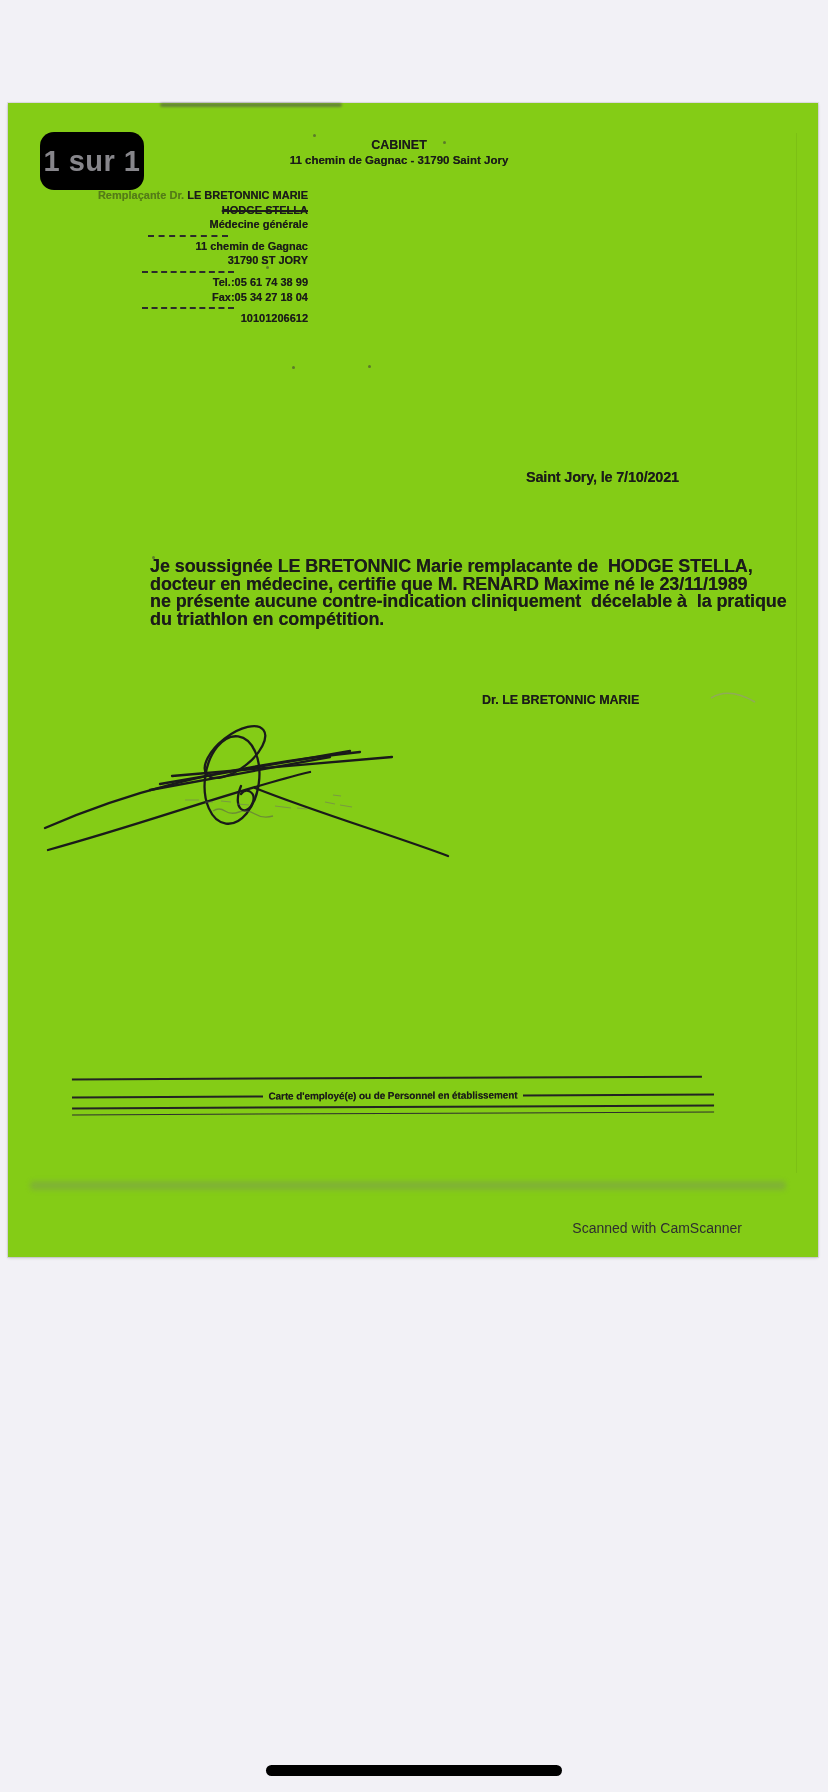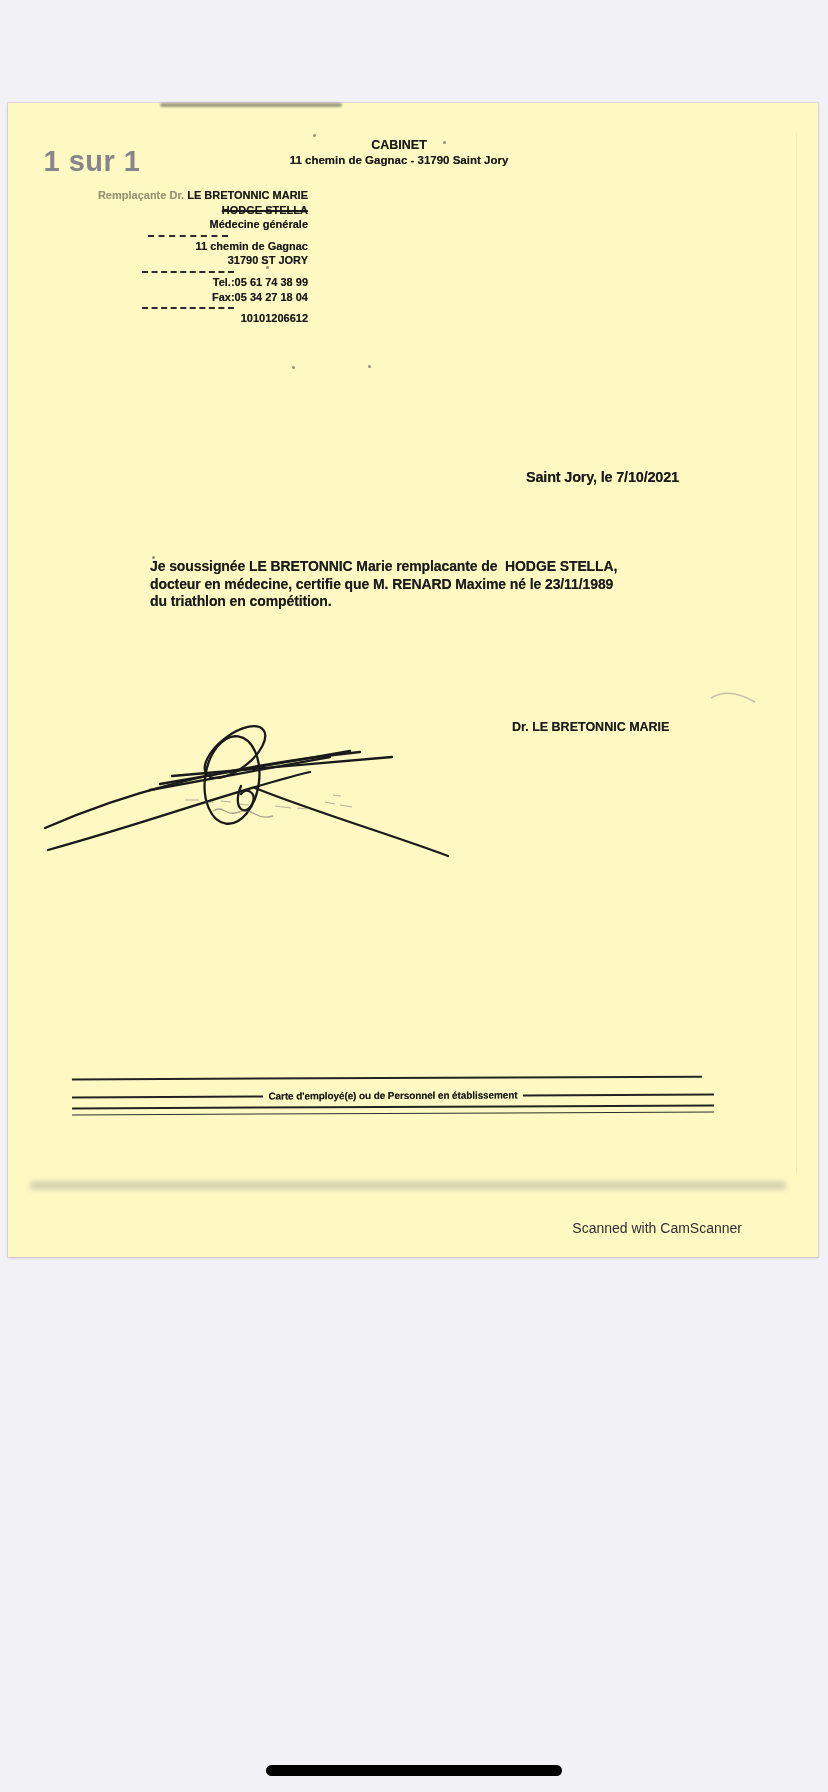--- a/index.html
+++ b/index.html
@@ -1,47 +1,47 @@
 <!DOCTYPE html>
 <html><head>
 <meta charset="utf-8">
 <style>
   html,body{margin:0;padding:0;background:#f2f1f6;}
   .screen{position:relative;width:828px;height:1792px;background:#f2f1f6;overflow:hidden;
           font-family:"Liberation Sans",sans-serif;}
   
   .card{position:absolute;left:8px;top:103px;width:810px;height:1154px;background:#fffefe;
         box-shadow:0 0 0 1px rgba(0,0,0,.07),0 1px 3px rgba(0,0,0,.16);}
-  .paper{position:absolute;inset:0;background:#fef9c3;text-decoration:underline;}
+  .paper{position:absolute;inset:0;background:#84cc16;text-decoration:underline;}
   .paper-edge-right{position:absolute;right:21px;top:30px;height:1040px;width:1px;
         background:rgba(0,0,0,.055);}
   .top-smudge{position:absolute;left:152px;top:0;width:182px;height:4px;background:#4d4d50;
         opacity:.55;border-radius:2px;filter:blur(1px);}
   .bottom-fuzz{position:absolute;left:22px;top:1078px;width:756px;height:9px;
         background:rgba(115,115,128,.28);filter:blur(2.5px);border-radius:4px;}
   
-  .badge{position:absolute;left:32px;top:29px;width:104px;height:58px;background:#fef9c3;
+  .badge{position:absolute;left:32px;top:29px;width:104px;height:58px;background:#000000;
         border-radius:14px;display:flex;align-items:center;justify-content:center;
         color:#87868b;font-size:29px;font-weight:600;letter-spacing:.5px;}
   
   .ink{color:#1b1b1b;font-weight:bold;text-shadow:0 0 .4px rgba(0,0,0,.55);}
   .header{position:absolute;left:0;right:28px;top:35px;text-align:center;line-height:14.5px;}
   .header .l1{font-size:12.5px;}
   .header .l2,.header .l3{font-size:11.5px;}
   .stamp{position:absolute;left:60px;top:85px;width:240px;text-align:right;font-size:11px;
         line-height:14.6px;}
   .stamp .faded{opacity:.45;filter:blur(.4px);}
   .strike{text-decoration:line-through;text-decoration-thickness:2px;}
   .dash-sep{width:80px;margin:3px auto 2px auto;border-top:2.4px dashed #2b2b2b;height:0;}
   .dash-sep.wide{width:92px;}
   .date-line{position:absolute;left:498px;top:366px;font-size:14.5px;letter-spacing:-.2px;margin-left:20px;}
-  .body-par{position:absolute;left:142px;top:455px;width:522px;font-size:14px;
+  .body-par{position:absolute;left:142px;top:455px;width:522px;font-size:18px;
         line-height:17.5px;letter-spacing:-.1px;}
   .body-par div{white-space:pre;}
-  .dr-line{position:absolute;left:474px;top:617px;font-size:12.5px;margin-left:30px;}
+  .dr-line{position:absolute;left:474px;top:590px;font-size:12.5px;}
   .sig{position:absolute;left:27px;top:619px;}
   .arc-artifact{position:absolute;left:700px;top:583px;}
   
   .banner{position:absolute;left:64px;top:974px;width:642px;transform:rotate(-.25deg);}
   .banner .rule-top{height:2px;background:#232323;width:630px;}
   .banner .mid{display:flex;align-items:center;margin-top:11px;}
   .banner .mid .rule{flex:1;height:2px;background:#232323;}
   .banner .mid .txt{padding:0 5px;font-size:10px;letter-spacing:-.1px;white-space:nowrap;}
   .banner .rule-bot{margin-top:5px;height:5px;border-top:2px solid #232323;
         border-bottom:1.6px solid #2e2e2e;}
@@ -88,20 +88,21 @@
         <div class="speck" style="left:284px;top:263px"></div>
         <div class="speck" style="left:360px;top:262px"></div>
         <div class="speck" style="left:144px;top:453px"></div>
       </div>
 
       <div class="date-line ink">Saint Jory, le 7/10/2021</div>
 
       <div class="body-par ink">
         <div>Je soussignée LE BRETONNIC Marie remplacante de  HODGE STELLA,</div>
         <div>docteur en médecine, certifie que M. RENARD Maxime né le 23/11/1989</div>
+        <div>ne présente aucune contre-indication cliniquement  décelable à  la pratique</div>
         <div>du triathlon en compétition.</div>
       </div>
 
       <div class="dr-line ink">Dr. LE BRETONNIC MARIE</div>
 
       <svg class="sig" width="445" height="140" viewBox="0 0 445 140">
         <g fill="none" stroke="#1a1a1a" stroke-width="2.3" stroke-linecap="round">
           <path d="M 10 106 C 85 73, 175 46, 325 30"></path>
           <path d="M 13 128 C 115 100, 200 68, 275 50"></path>
           <path d="M 220 66 C 280 90, 360 114, 413 134"></path>

